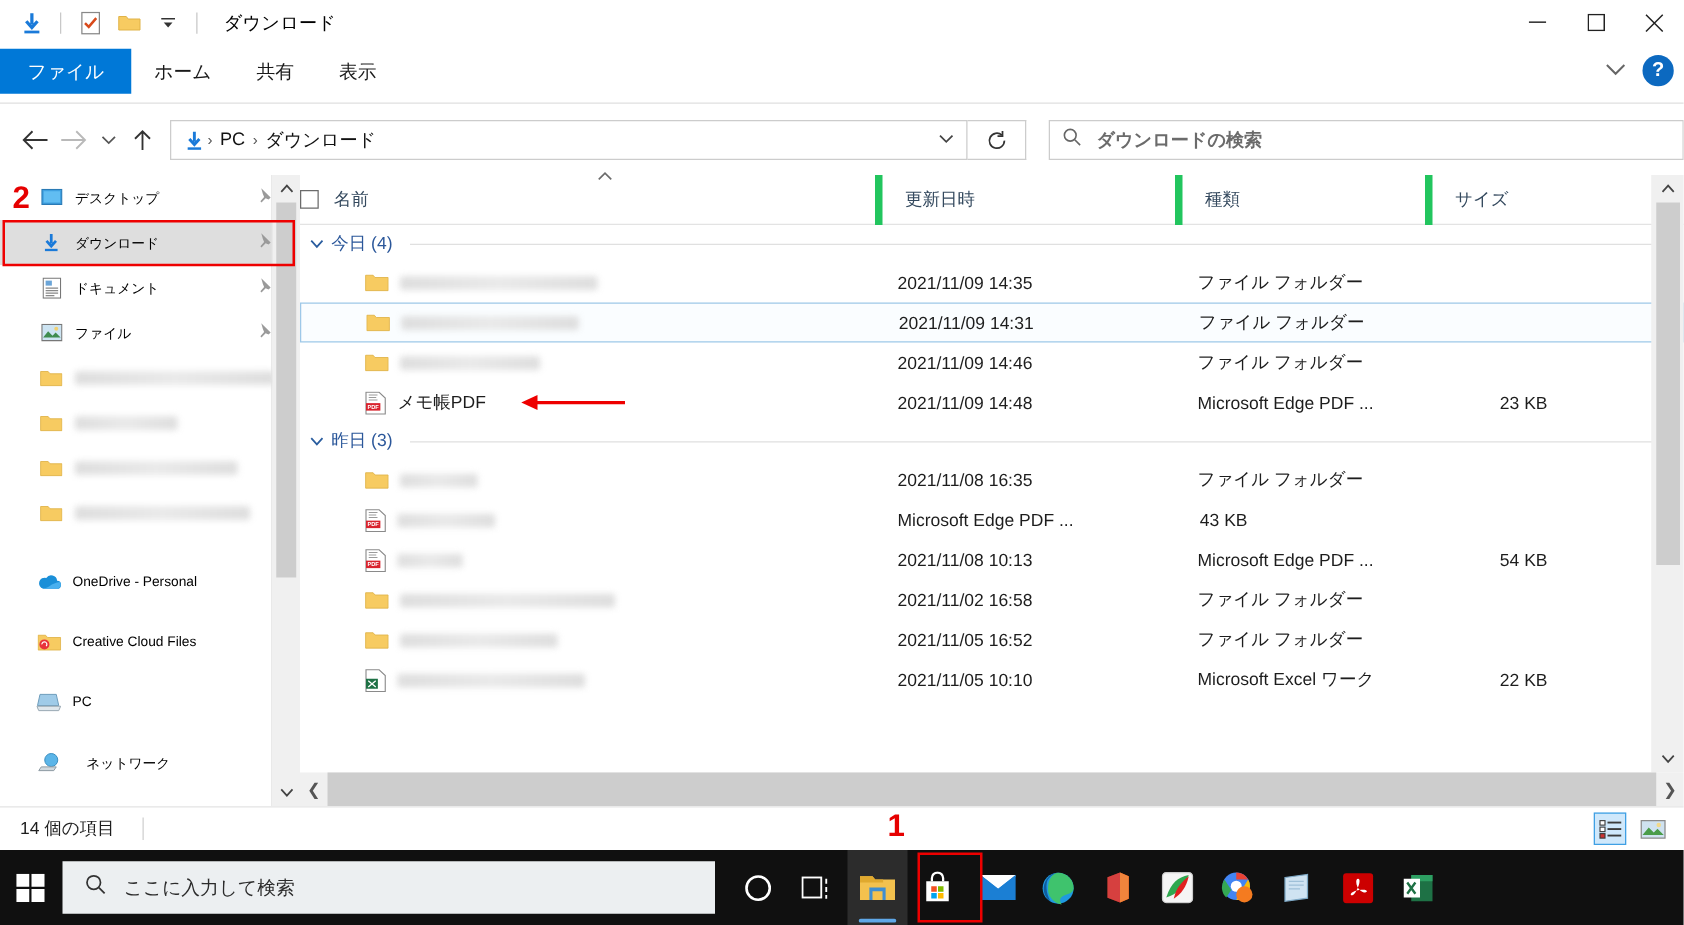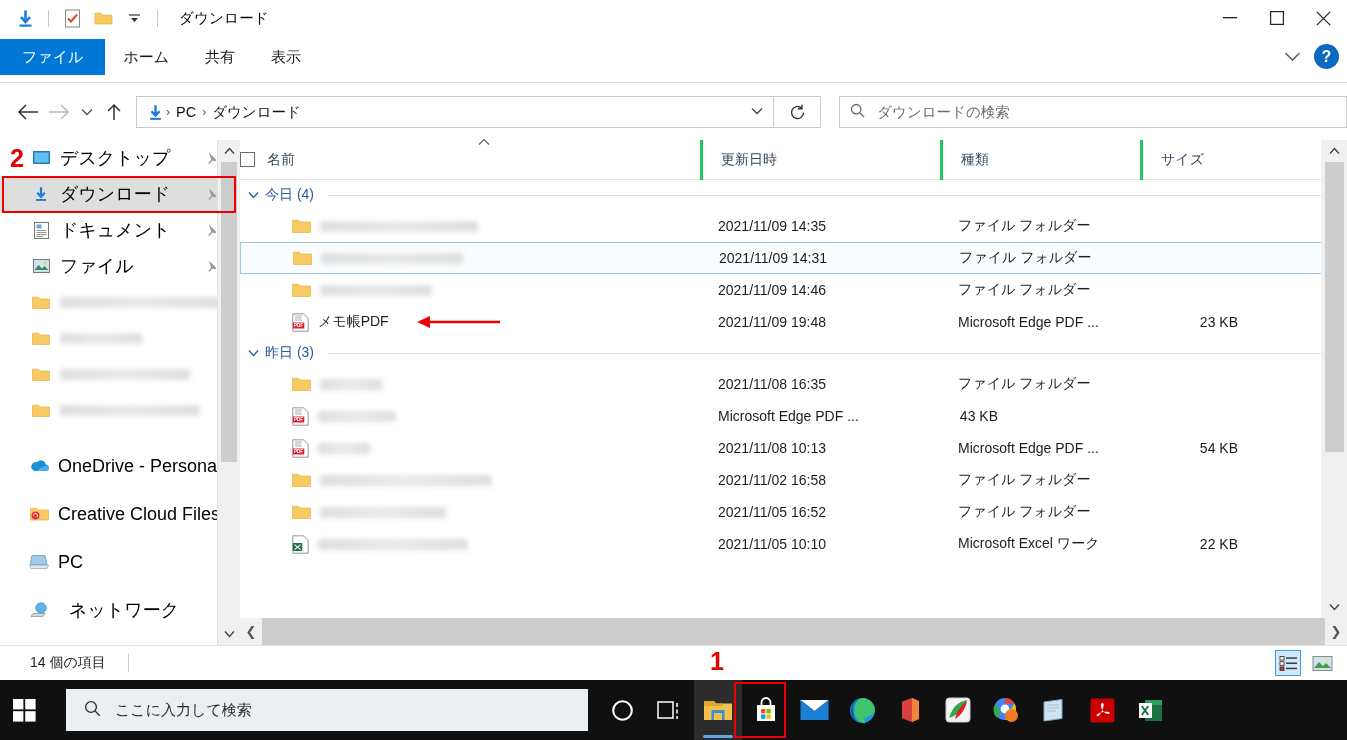--- a/index.html
+++ b/index.html
@@ -52,32 +52,32 @@
     flex: 0 0 auto; width: 638px; height: 32px; border: 1px solid #cccccc; background: #fff;
     display: flex; align-items: center; padding: 0 6px; margin-left: 6px;
   }
   .crumb { font-size: 14.5px; color: #111; padding: 0 4px; }
   .crumb-sep { color: #555; font-size: 12px; padding: 0 2px; }
   .addr-chev { margin-left: auto; color: #333; font-size: 12px; padding-right: 4px; }
   .refresh { width: 48px; height: 32px; border: 1px solid #cccccc; border-left: none;
              display: flex; align-items: center; justify-content: center; }
   .searchbox {
     width: 516px; height: 32px; border: 1px solid #cccccc; background: #fff;
-    margin-left: 18px; display: flex; align-items: center; padding: 0 10px; gap: 12px;
+    margin-left: 18px; display: flex; align-items: center; padding: 0 10px; gap: 12px; font-weight: bold;
   }
   .search-ph { font-size: 14.5px; color: #6b6b6b; }
 
   
   .body-area { position: absolute; left: 0; top: 140px; width: 1347px; height: 505px; display: flex; }
 
   
   .sidebar { position: relative; width: 240px; height: 505px; background: #fff; }
   .nav-item {
     height: 36px; display: flex; align-items: center; padding-left: 30px;
-    font-size: 18px; color: #000; position: relative;
+    font-size: 11px; color: #000; position: relative;
   }
   .nav-item.indent { padding-left: 30px; }
   .nav-item.root { padding-left: 28px; }
   .nav-item.selected { background: #dedede; }
   .nav-ico { width: 22px; height: 20px; display: flex; align-items: center; justify-content: center; margin-right: 8px; }
   .nav-label { white-space: nowrap; }
   .pin { position: absolute; right: 22px; top: 9px; }
   .blurred-text {
     height: 11px; border-radius: 2px;
     background: linear-gradient(90deg,#dcdcdc,#e8e8e8,#dcdcdc);
@@ -95,21 +95,21 @@
   }
   .redbox { position: absolute; border: 2.5px solid #ee0000; z-index: 39; pointer-events: none; }
 
   
   .filelist { position: relative; flex: 1; height: 505px; background: #fff; }
   .col-head {
     position: relative; height: 40px; border-bottom: 1px solid #e3e3e3;
     display: flex; align-items: center; font-size: 14px; color: #34495e;
   }
   .col { position: relative; height: 40px; display: flex; align-items: center; }
-  .col + .col { border-left: 3px solid #22c55e; }
+  .col + .col { border-left: 6px solid #22c55e; }
   .col-name { width: 460px; gap: 12px; }
   .col-date { width: 240px; padding-left: 18px; }
   .col-type { width: 200px; padding-left: 18px; }
   .col-size { width: 140px; padding-left: 18px; }
   .hdr-check { width: 15px; height: 15px; border: 1px solid #6b6b6b; background: #fff; }
   .sort-caret { position: absolute; left: 238px; top: -4px; color: #6b6b6b; font-size: 11px; }
 
   .group-head { height: 30px; display: flex; align-items: center; padding-left: 8px; gap: 6px; }
   .group-chev { color: #2a5d9f; font-size: 12px; }
   .group-label { font-size: 14px; color: #2b579a; white-space: nowrap; }
@@ -131,35 +131,35 @@
   .hs-thumb { flex: 1; height: 100%; background: #cdcdcd; }
 
   
   .ann-arrow { position: absolute; z-index: 35; }
 
   
   .statusbar {
     position: absolute; left: 0; top: 645px; width: 1347px; height: 35px;
     background: #fff; border-top: 1px solid #e3e3e3; display: flex; align-items: center;
   }
-  .status-text { font-size: 14px; color: #1d1d1d; padding-left: 30px; }
+  .status-text { font-size: 14px; color: #1d1d1d; padding-left: 16px; }
   .status-sep { width: 1px; height: 18px; background: #cfcfcf; margin-left: 22px; }
   .view-btns { position: absolute; right: 12px; top: 4px; display: flex; gap: 8px; }
   .vb { width: 26px; height: 26px; display: flex; align-items: center; justify-content: center; }
   .vb.active { background: #cfe8fb; border: 1px solid #3fa0e4; }
 
   
   .taskbar {
     position: absolute; left: 0; top: 680px; width: 1347px; height: 60px; background: #101010;
     display: flex; align-items: center;
   }
   .start { width: 48px; height: 60px; display: flex; align-items: center; justify-content: center; }
   .tb-search {
     width: 522px; height: 42px; background: #eceff1; display: flex; align-items: center;
-    gap: 14px; padding-left: 18px; margin-left: 18px;
+    gap: 14px; padding-left: 18px; margin-left: 2px;
   }
   .tb-search-ph { font-size: 15px; color: #2b2b2b; }
   .tb-icons { display: flex; align-items: center; margin-left: 10px; }
   .tb-ico { width: 48px; height: 60px; display: flex; align-items: center; justify-content: center; position: relative; }
   .tb-ico.active { background: #2c2c2c; }
   .underline { position: absolute; bottom: 2px; left: 9px; width: 30px; height: 3px; background: #5fa8e8; border-radius: 2px; }
 </style>
 </head>
 <body>
 
@@ -500,21 +500,21 @@
               <span style="display: flex;">
                 <svg width="17" height="19" viewBox="0 0 17 19">
                   <path d="M0.8 0.8h10.5l4.9 4.6v12.8H0.8z" fill="#fff" stroke="#8a8a8a" stroke-width=".9"></path>
                   <path d="M3 3h7M3 5h6M3 7h7" stroke="#9a9a9a" stroke-width=".8"></path>
                   <rect x="0.8" y="9.5" width="11.5" height="6" fill="#d9232e"></rect>
                   <text x="6.5" y="14.2" font-size="4.6" fill="#fff" text-anchor="middle" font-family="Liberation Sans, sans-serif" font-weight="bold">PDF</text>
                 </svg>
               </span>
               <span class="fname">メモ帳PDF</span>
             </div>
-            <div class="cell cell-date">2021/11/09 19:48</div>
+            <div class="cell cell-date">2021/11/09 14:48</div>
             <div class="cell cell-type">Microsoft Edge PDF ...</div>
             <div class="cell cell-size">23 KB</div>
             <span class="ann-arrow" style="left: 175px; top: 9px;"><svg width="86" height="14" viewBox="0 0 86 14">
                 <path d="M85 7H14" stroke="#ee0000" stroke-width="2.6"></path>
                 <path d="M2 7l13-6v12z" fill="#ee0000"></path>
               </svg></span>
           </div>
           <div class="group-head">
             <span class="group-chev"><svg width="11" height="8" viewBox="0 0 11 8">
                 <path d="M1 1.5l4.5 5 4.5-5" stroke="#2a5d9f" stroke-width="1.4" fill="none"></path>

